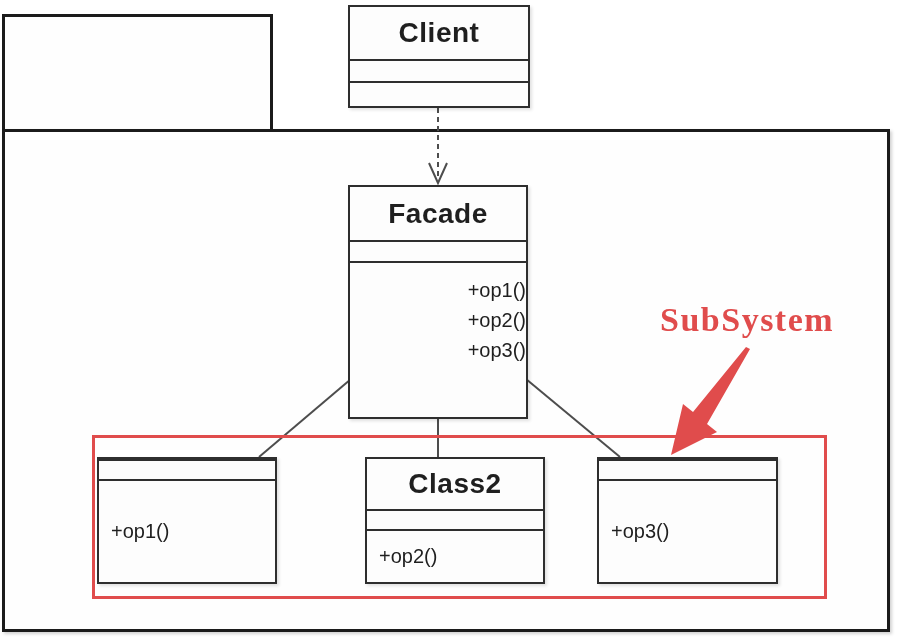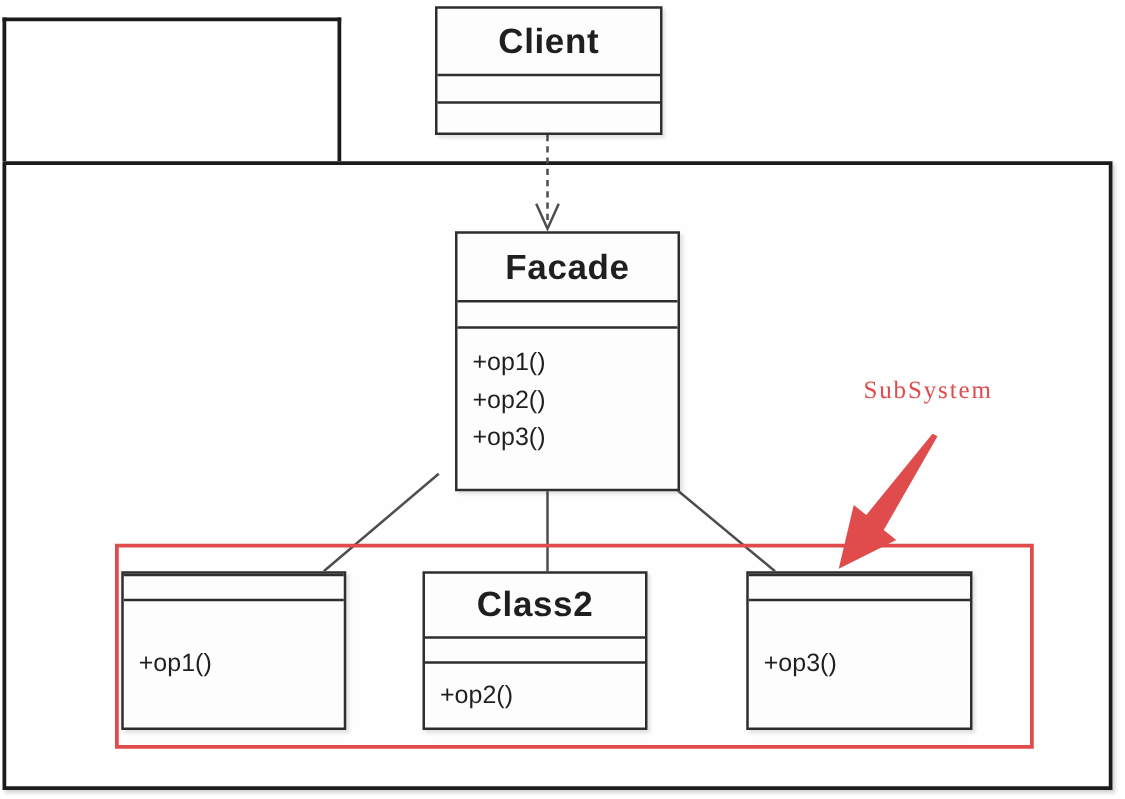--- a/index.html
+++ b/index.html
@@ -38,48 +38,48 @@
     display:flex; align-items:center; justify-content:center;
     font-weight:bold; font-size:28px; letter-spacing:0.5px; color:var(--text);
   }
   .uml-comp { border-top:2px solid var(--box-border); }
   .uml-ops { flex:1; font-size:20px; color:var(--text); }
 
   .client-box { left:348px; top:5px;  width:182px; height:103px; }
   .client-box .uml-title { height:52px; }
   .client-box .comp-attrs { height:22px; }
 
-  .facade-box { left:364px; top:185px; width:180px; height:208px; }
+  .facade-box { left:348px; top:185px; width:180px; height:234px;text-align:right; }
   .facade-box .uml-title { height:53px; }
   .facade-box .comp-attrs { height:21px; }
   .facade-box .uml-ops { padding:12px 0 0 12px; }
   .facade-box .uml-ops .method-line { line-height:30px; }
 
   .sub-box { top:457px; width:180px; height:127px; }
   .sub-box .uml-title { height:50px; }
   .sub-box .comp-attrs { height:20px; }
   .sub-box .uml-ops { display:flex; align-items:center; padding-left:12px; }
   .class1-box { left:97px; }
-  .class2-box { left:338px; }
+  .class2-box { left:365px; }
   .class3-box { left:597px; width:181px; }
 
   
   svg.layer { position:absolute; left:0; top:0; width:900px; height:639px; }
   svg.connectors { z-index:2; }
   svg.annotation { z-index:4; pointer-events:none; }
   .solid-line { stroke:var(--connector); stroke-width:2; }
   .dashed-line { stroke:var(--connector); stroke-width:2; stroke-dasharray:5 4; }
   .open-head { stroke:var(--connector); stroke-width:2; fill:none; }
   .red-rect { stroke:var(--annotation-red); stroke-width:3; fill:none; }
   .red-arrow { fill:var(--annotation-red); }
 
   .subsystem-label {
     position:absolute; left:660px; top:301px; width:165px; z-index:5;
     text-align:center; font-family:"Liberation Serif", serif;
-    font-size:20px; letter-spacing:1.5px; color:var(--annotation-red);
+    font-size:34px; letter-spacing:1.5px; color:var(--annotation-red);font-weight:bold;
   }
 </style>
 </head>
 <body>
 
 <div class="canvas">
 
   <div class="package-tab"></div>
   <div class="package-body"></div>
 

